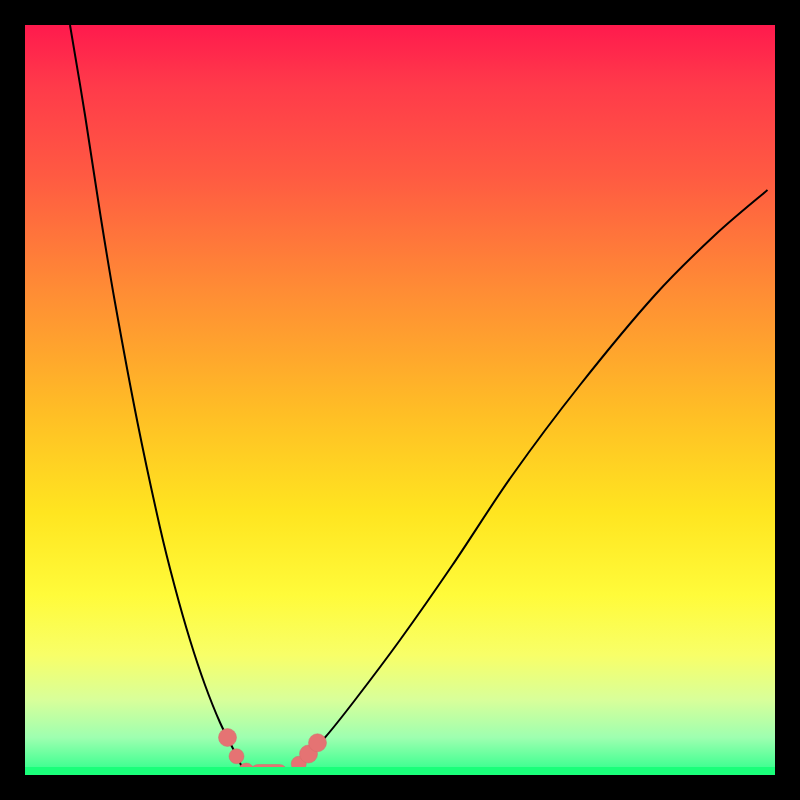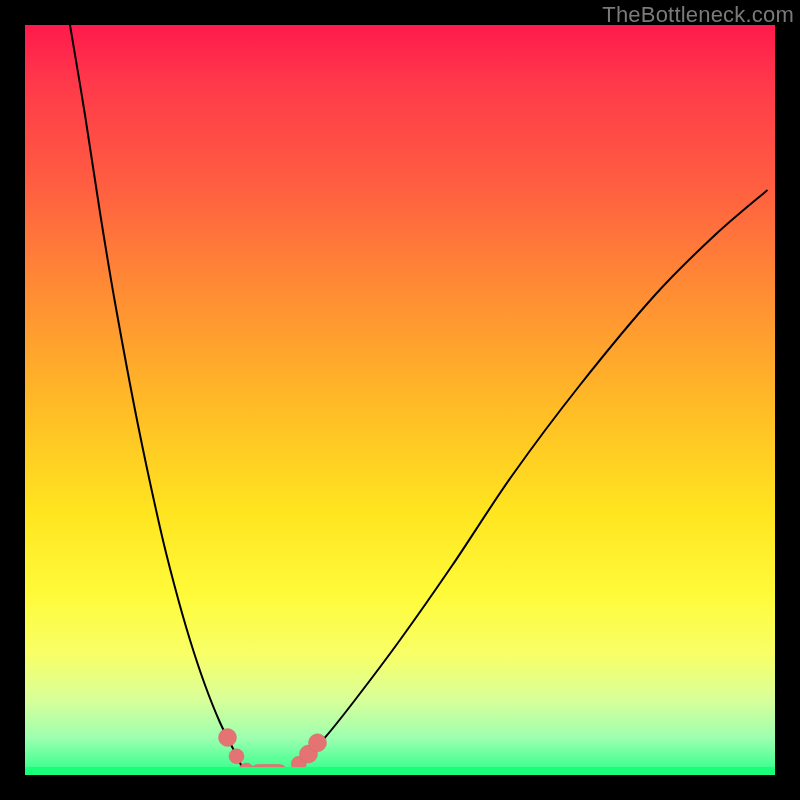--- a/index.html
+++ b/index.html
@@ -92,14 +92,13 @@
           <circle cx="221.25" cy="745.5" r="7.5" class="marker"></circle>
           <circle cx="273.75" cy="738.75" r="7.5" class="marker"></circle>
           <circle cx="283.49999999999994" cy="729" r="9" class="marker"></circle>
           <circle cx="292.5" cy="717.75" r="9" class="marker"></circle>
         </g>
     </svg>
 
     <div class="green-band"></div>
   </div>
 
-  <div class="watermark">TheBottleneck.com</div>
 </div>
 
 </body></html>

